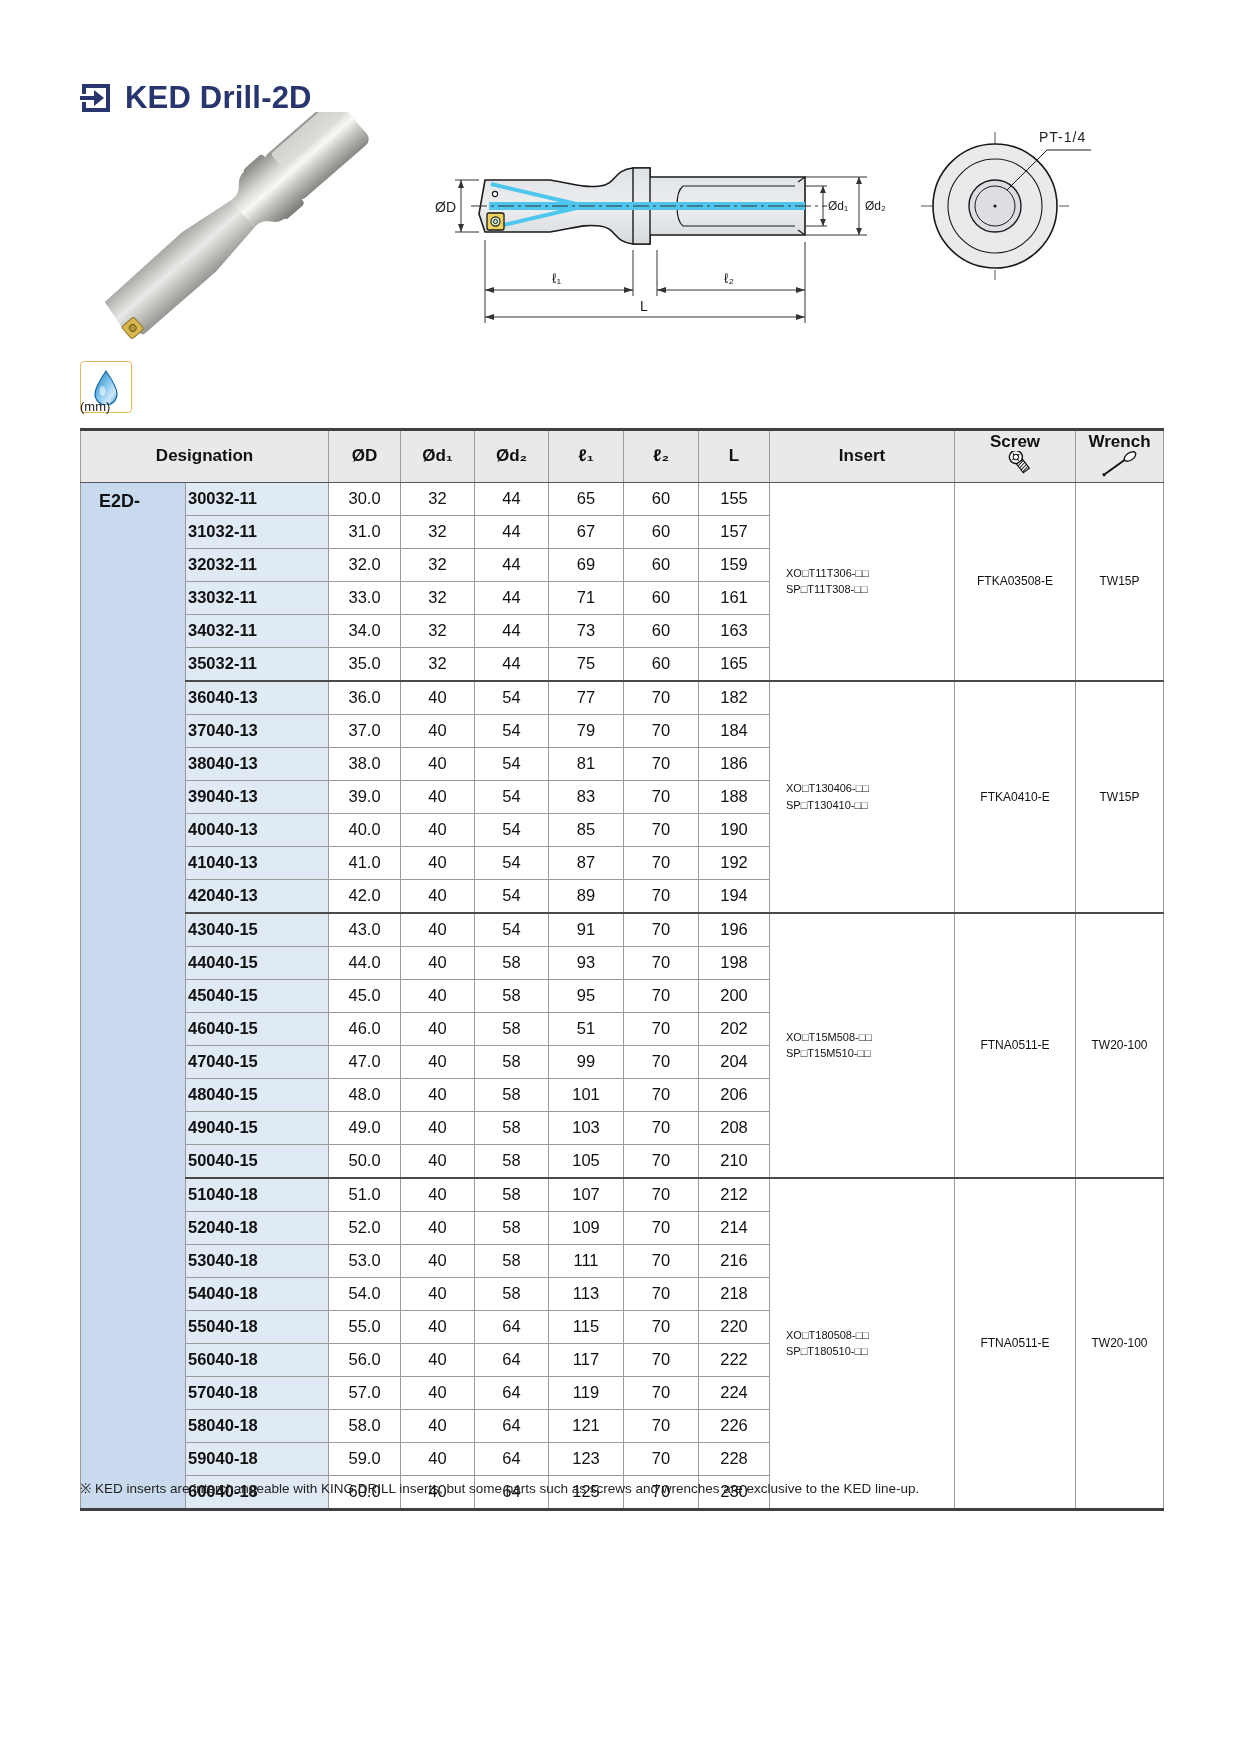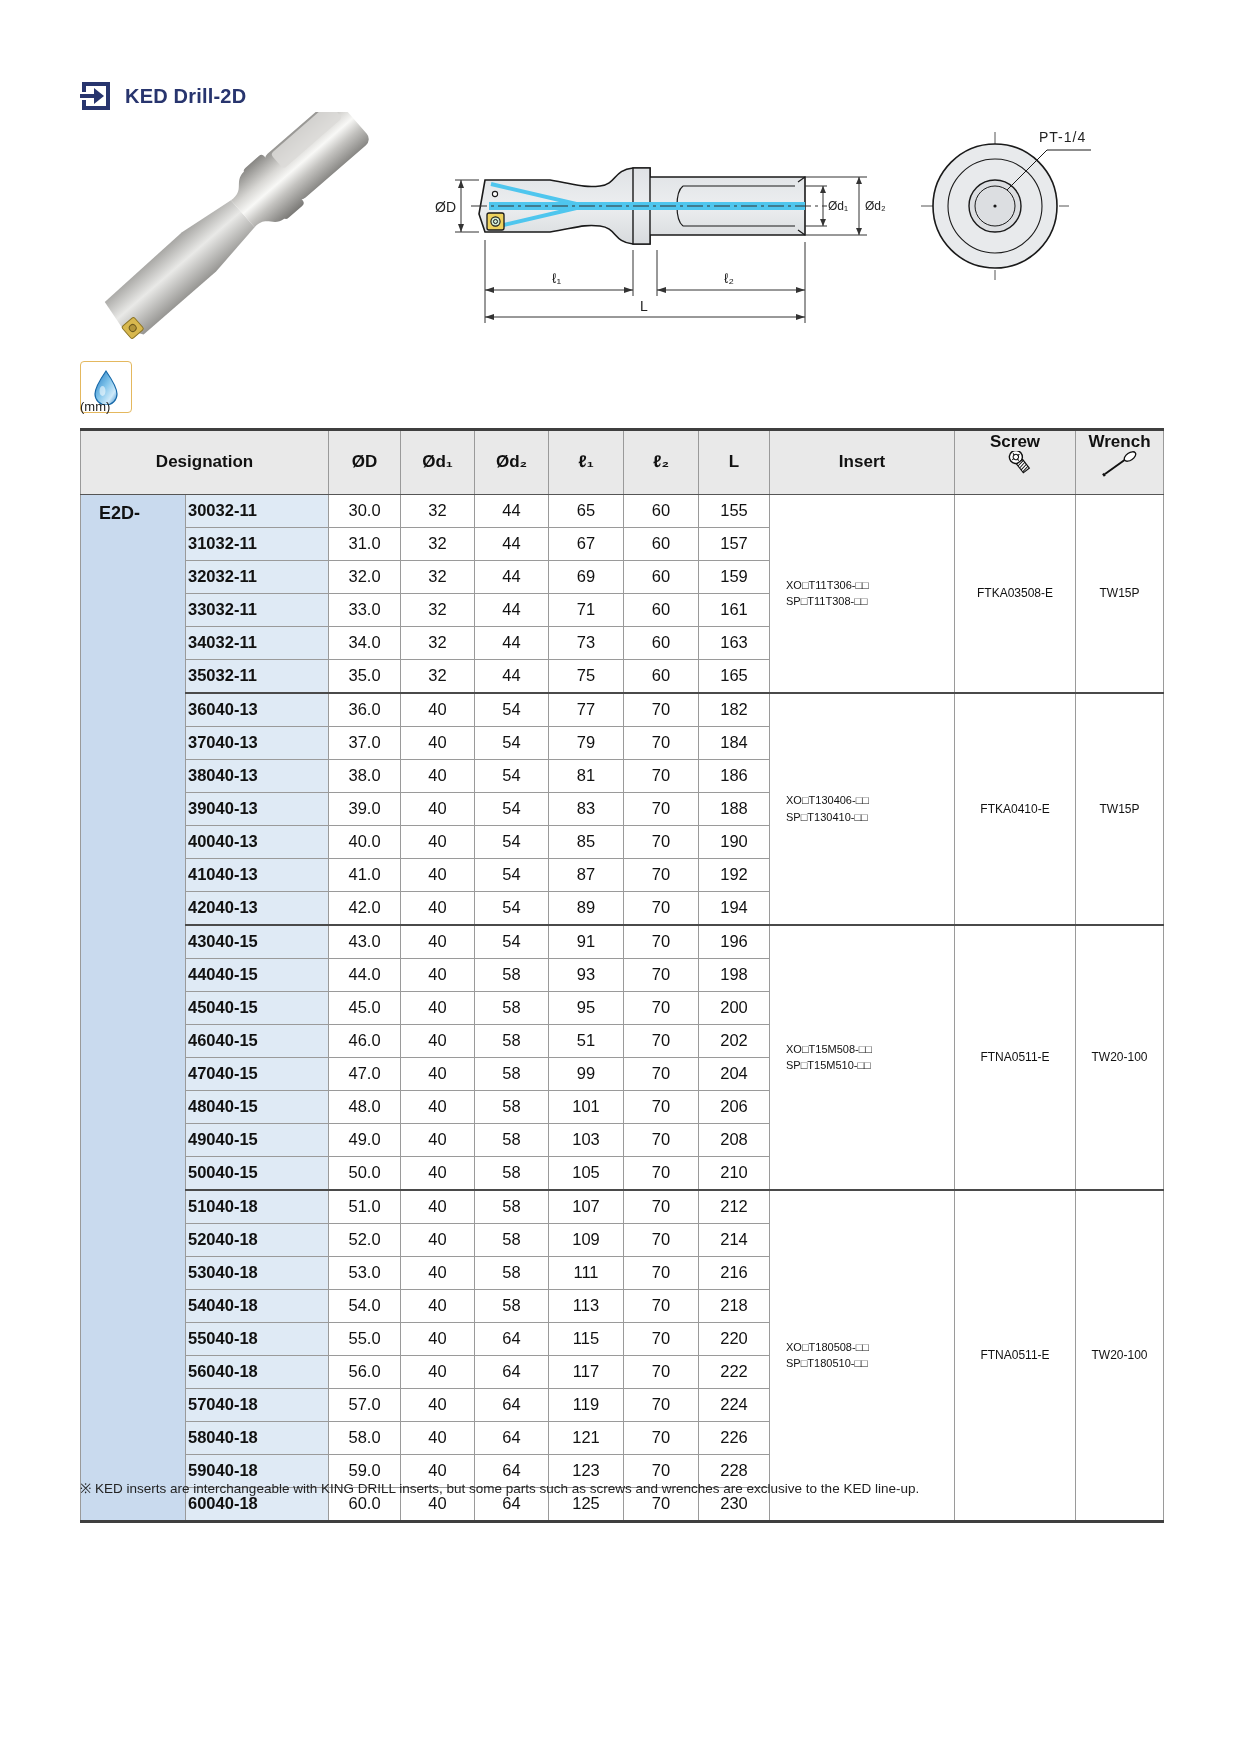--- a/index.html
+++ b/index.html
@@ -1,35 +1,35 @@
 <!DOCTYPE html>
 <html><head>
 <meta charset="utf-8">
 <style>
   html,body{margin:0;padding:0;background:#ffffff;}
   body{width:1241px;height:1754px;position:relative;font-family:"Liberation Sans",sans-serif;color:#111;}
 
   .page-header{position:absolute;left:80px;top:80px;display:flex;align-items:center;gap:13px;}
-  .page-title{font-size:20px;font-weight:bold;color:#28356e;letter-spacing:.2px;}
+  .page-title{font-size:31px;font-weight:bold;color:#28356e;letter-spacing:.2px;}
 
   .photo-wrap{position:absolute;left:78px;top:112px;width:330px;height:250px;}
   .diagram-wrap{position:absolute;left:435px;top:118px;width:660px;height:215px;}
 
   .coolant-box{position:absolute;left:80px;top:361px;width:50px;height:50px;border:1.5px solid #e4b85e;
     border-radius:4px;display:flex;align-items:center;justify-content:center;background:#fff;}
 
   .unit-note{position:absolute;left:80px;top:399px;width:1083px;text-align:left;font-size:13px;color:#222;}
 
   table.spec{position:absolute;left:80px;top:428px;width:1083px;border-collapse:collapse;table-layout:fixed;
     border-left:1px solid #8f8f8f;border-right:1px solid #8f8f8f;
     border-top:3px solid #3f3f3f;border-bottom:3px solid #3f3f3f;}
   .spec th,.spec td{border:1px solid #9a9a9a;overflow:hidden;}
   .spec thead th{background:#e9e9e9;height:48px;font-size:17px;font-weight:bold;color:#111;
     border-bottom:1.5px solid #555;vertical-align:middle;}
-  .spec thead th.iconhead{padding:2px 0 12px 0;}
+  .spec thead th.iconhead{padding:2px 0 0 0;}
   .spec thead th.iconhead .hlabel{display:block;line-height:1.05;}
   .spec td{height:32px;font-size:17px;text-align:center;vertical-align:middle;background:#fff;padding:0;}
   .spec td.prefix{background:#c9daee;text-align:left;vertical-align:top;padding:8px 0 0 18px;
     font-weight:bold;font-size:18px;}
   .spec td.desig{background:#dfeaf5;text-align:left;padding-left:2px;font-weight:bold;font-size:16.5px;}
   .spec td.num{font-size:16.5px;}
   .spec td.insert{text-align:left;padding-left:16px;font-size:11px;line-height:1.5;}
   .spec td.screw,.spec td.wrench{font-size:12px;}
   .spec tr.group-top td{border-top:2px solid #4a4a4a;}
 

